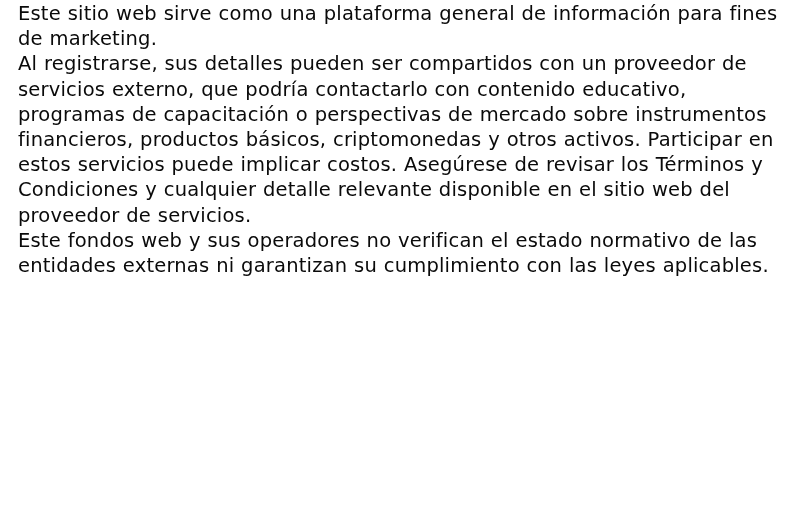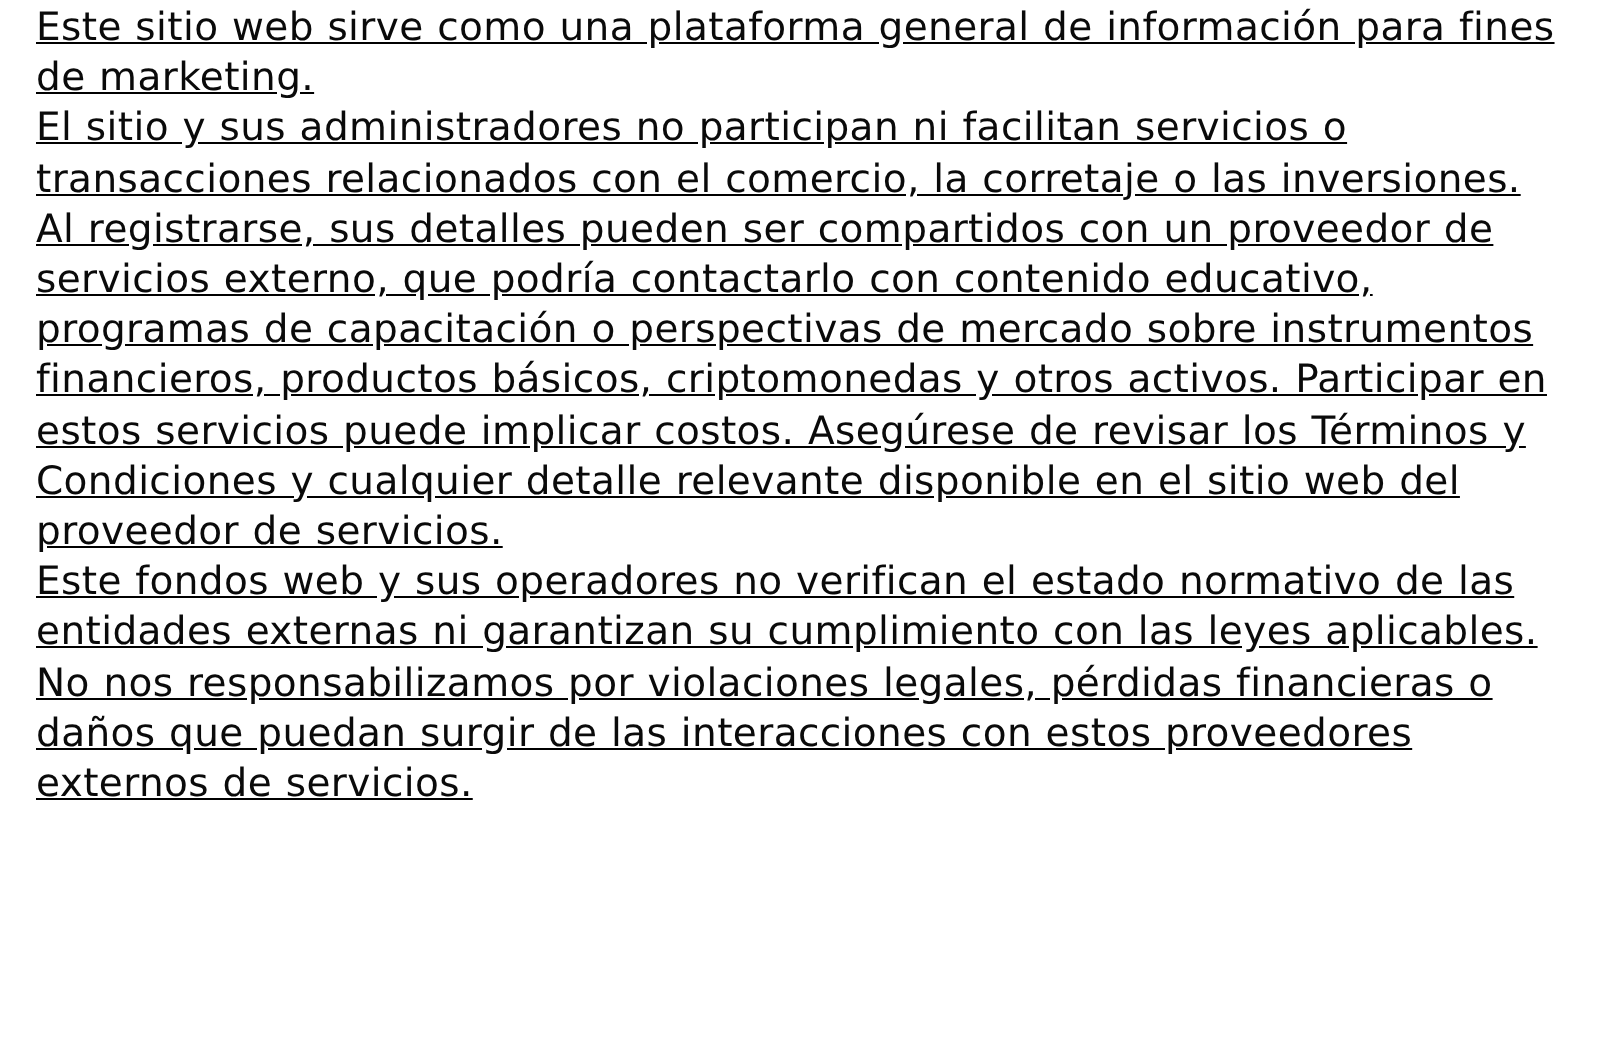--- a/index.html
+++ b/index.html
@@ -13,21 +13,20 @@
     overflow: hidden;
     font-family: "DejaVu Sans", sans-serif;
     color: #000000;
   }
   .page {
     box-sizing: border-box;
     width: 800px;
     height: 526px;
     padding: 0px 20px 8px 18px;
     background: #ffffff;
-    text-decoration: underline;
   }
   .disclaimer {
     margin: 0;
     padding: 0;
     list-style: none;
   }
   .para {
     font-size: 19.5px;
     line-height: 25.2px;
     text-align: left;
@@ -40,18 +39,16 @@
   .para:first-child {
     margin-top: 1px;
   }
 </style>
 </head>
 <body>
 
 <div class="page">
   <div class="disclaimer">
     <p class="para">Este sitio web sirve como una plataforma general de información para fines de marketing.</p>
-    <p class="para">El sitio y sus administradores no participan ni facilitan servicios o transacciones relacionados con el comercio, la corretaje o las inversiones.</p>
     <p class="para">Al registrarse, sus detalles pueden ser compartidos con un proveedor de servicios externo, que podría contactarlo con contenido educativo, programas de capacitación o perspectivas de mercado sobre instrumentos financieros, productos básicos, criptomonedas y otros activos. Participar en estos servicios puede implicar costos. Asegúrese de revisar los Términos y Condiciones y cualquier detalle relevante disponible en el sitio web del proveedor de servicios.</p>
     <p class="para">Este fondos web y sus operadores no verifican el estado normativo de las entidades externas ni garantizan su cumplimiento con las leyes aplicables.</p>
-    <p class="para">No nos responsabilizamos por violaciones legales, pérdidas financieras o daños que puedan surgir de las interacciones con estos proveedores externos de servicios.</p>
   </div>
 </div>
 
 </body></html>

